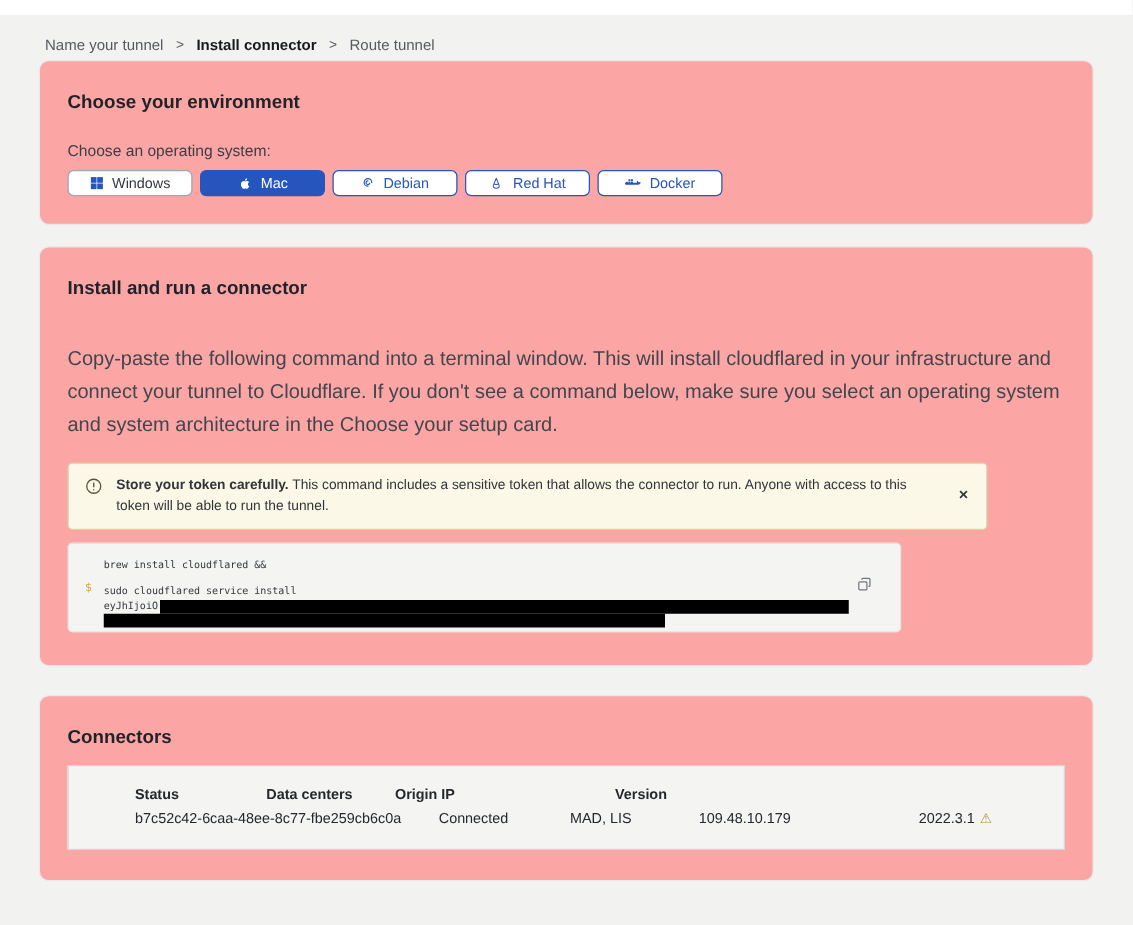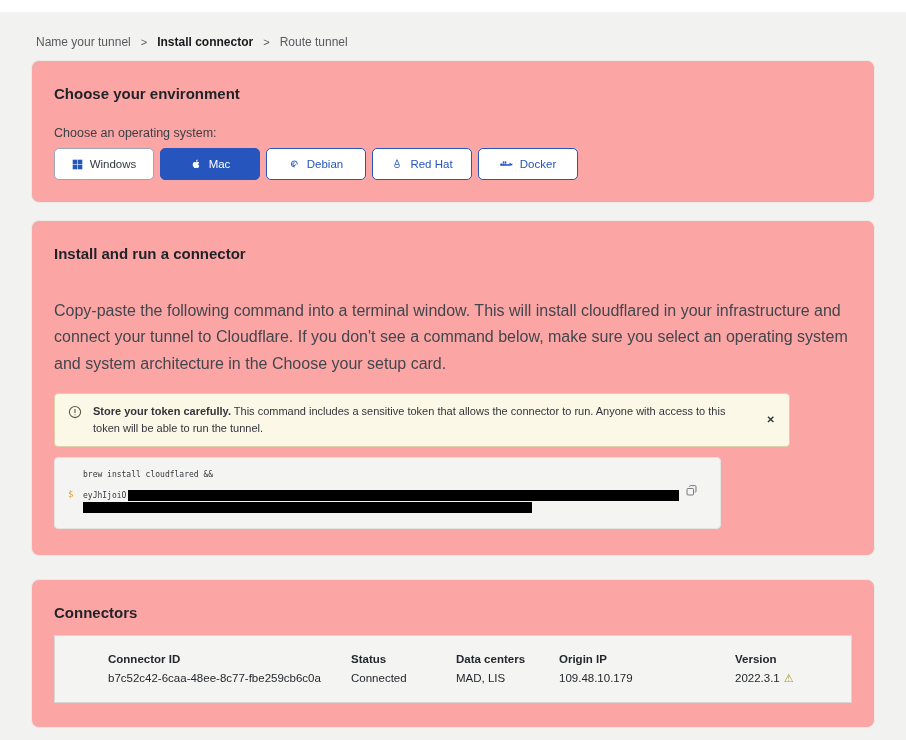--- a/index.html
+++ b/index.html
@@ -13,21 +13,21 @@
   .top-strip { height: 12px; background: #ffffff; }
 
   
   .breadcrumb {
     padding: 12px 0 0 36px;
     font-size: 12px;
     color: #56595e;
     display: flex;
     align-items: center;
     gap: 10px;
-    height: 48px;
+    height: 36px;
     border-radius: 17px;
   }
   .breadcrumb .crumb { cursor: default; }
   .breadcrumb .crumb.active { font-weight: 700; color: #17191c; }
   .breadcrumb .sep { color: #56595e; font-size: 11px; }
 
   
   .content { margin: 0 31px; }
   .card {
     background: #fca5a5;
@@ -35,21 +35,21 @@
     border-radius: 8px;
     padding: 24px 22px 22px 22px;
   }
   .card + .card { margin-top: 17px; }
   .card-title { font-size: 15px; font-weight: 700; color: #1f2328; }
 
   
   .os-label { margin-top: 24px; font-size: 12.5px; color: #3c4046; }
   .os-row { margin-top: 8px; display: flex; gap: 6px; }
   .os-btn {
-    width: 100px; height: 32px;
+    width: 100px; height: 21px;
     display: flex; align-items: center; justify-content: center; gap: 7px;
     background: #ffffff;
     border: 1px solid #2655be;
     color: #2655be;
     border-radius: 5px;
     font-size: 11.5px;
     font-family: "Liberation Sans", sans-serif;
     cursor: pointer;
   }
   .os-btn .ic { display: inline-flex; align-items: center; }
@@ -238,39 +238,39 @@
       </span>
       <span>
         <b>Store your token carefully.</b><span> This command includes a sensitive token that allows the connector to run. Anyone with access to this token will be able to run the tunnel.</span>
       </span>
       <button class="warn-close">✕</button>
     </div>
 
     <div class="terminal">
       <span class="prompt">$</span>
       <div class="term-line1 term-cmd">brew install cloudflared &amp;&amp;</div>
+      <div class="term-cmd">sudo cloudflared service install</div>
       <div class="token-line">
         <span>eyJhIjoiO</span><span class="bar bar1"></span>
       </div>
       <span class="bar bar2"></span>
       <button class="copy-btn">
         <svg width="13" height="13" viewBox="0 0 16 16" fill="none" stroke="#70757c" stroke-width="1.2">
             <rect x="2.5" y="5.5" width="8" height="8" rx="1"></rect>
             <path d="M5.5 3.5v-.5a1 1 0 0 1 1-1h6a1 1 0 0 1 1 1v6a1 1 0 0 1-1 1h-.5"></path>
           </svg>
       </button>
     </div>
   </section>
 
   <section class="card card3">
     <h2 class="card-title">Connectors</h2>
 
     <div class="conn-table">
       <div class="t-row t-head">
-        <div class="t-cell c0">Connector ID</div>
         <div class="t-cell c1">Status</div>
         <div class="t-cell c2">Data centers</div>
         <div class="t-cell c3">Origin IP</div>
         <div class="t-cell c4">Version</div>
       </div>
       <div class="t-row t-body">
         <div class="t-cell c0">b7c52c42-6caa-48ee-8c77-fbe259cb6c0a</div>
         <div class="t-cell c1 status-connected">Connected</div>
         <div class="t-cell c2">MAD, LIS</div>
         <div class="t-cell c3">109.48.10.179</div>

